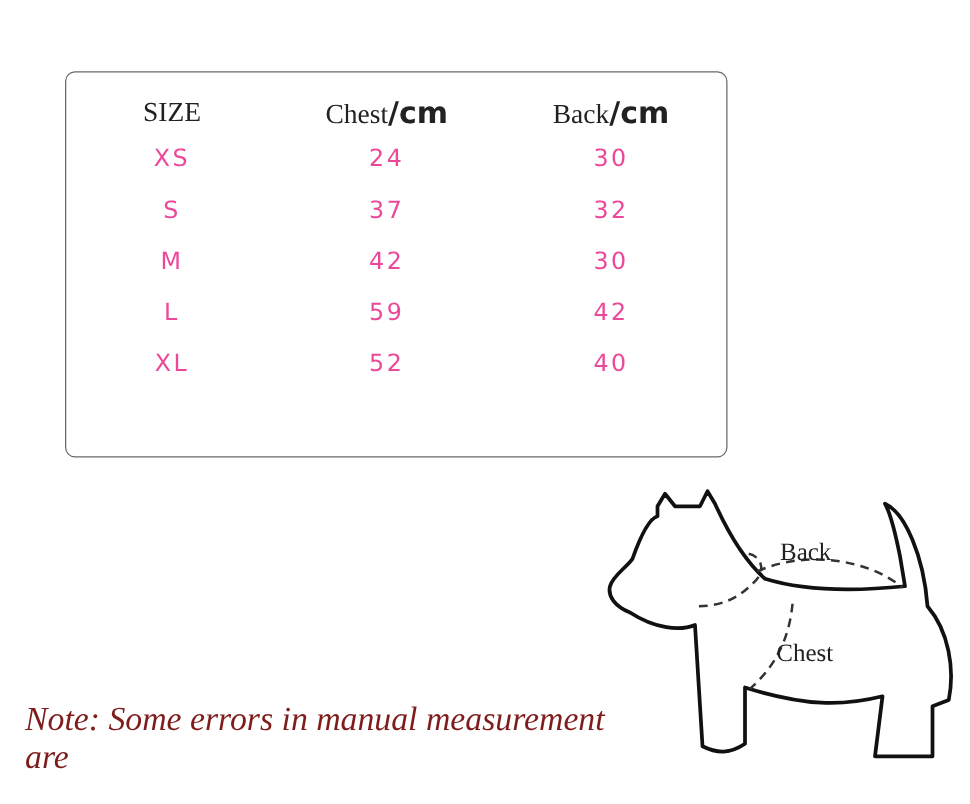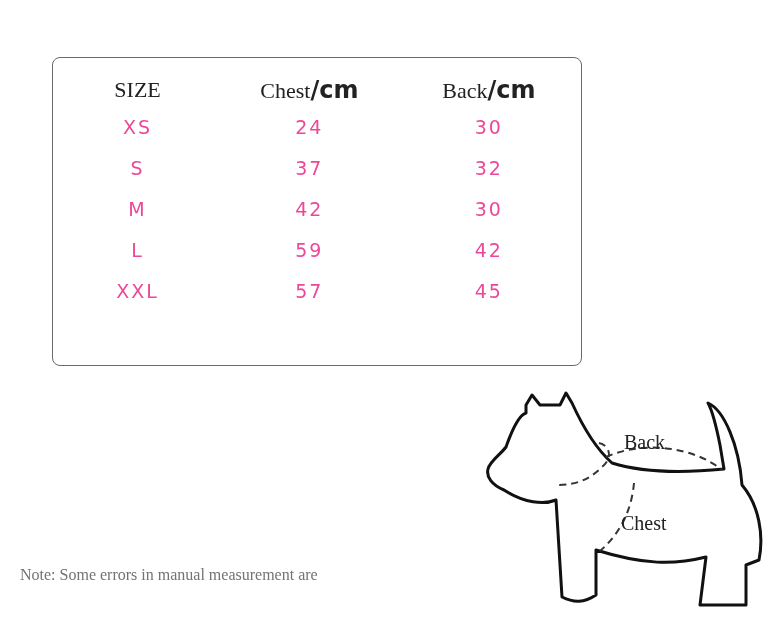--- a/index.html
+++ b/index.html
@@ -17,21 +17,21 @@
     .size-table th .unit { font-family: "DejaVu Sans", sans-serif; font-size: 24px; font-weight: bold; }
     .size-table td {
       font-family: "DejaVu Sans", sans-serif; font-size: 19px; color: #ec4899; letter-spacing: 2px;
       height: 41px; padding: 0; text-align: center;
     }
     .col-size { width: 170px; }
     .col-chest { width: 175px; }
     .col-back { width: 185px; }
     .note {
       position: absolute; left: 20px; top: 560px; width: 480px;
-      font-family: "Liberation Serif", serif; font-size: 16px; color: #737373; line-height: 30px;
+      font-family: "Liberation Serif", serif; font-size: 27px; color: #7f1d1d; line-height: 30px; font-style: italic;
     }
     .dog { position: absolute; left: 484px; top: 385px; width: 290px; height: 230px; }
     .dog-label { position: absolute; font-family: "Liberation Serif", serif; font-size: 20px; color: #222; }
   </style>
 </head>
 <body>
 
 <div class="size-table">
   <table>
     <thead>
@@ -56,23 +56,23 @@
         <td>M</td>
         <td>42</td>
         <td>30</td>
       </tr>
       <tr>
         <td>L</td>
         <td>59</td>
         <td>42</td>
       </tr>
       <tr>
-        <td>XXL</td>
-        <td>57</td>
-        <td>45</td>
+        <td>XL</td>
+        <td>52</td>
+        <td>40</td>
       </tr>
     </tbody>
   </table>
 </div>
 
 <div class="dog">
   <svg width="290" height="230" viewBox="0 0 290 230">
 
     <path d="M42 20 L48 10 L56 20 L76 20 L82 8 L88 18
              C 98 40, 110 62, 128 78

